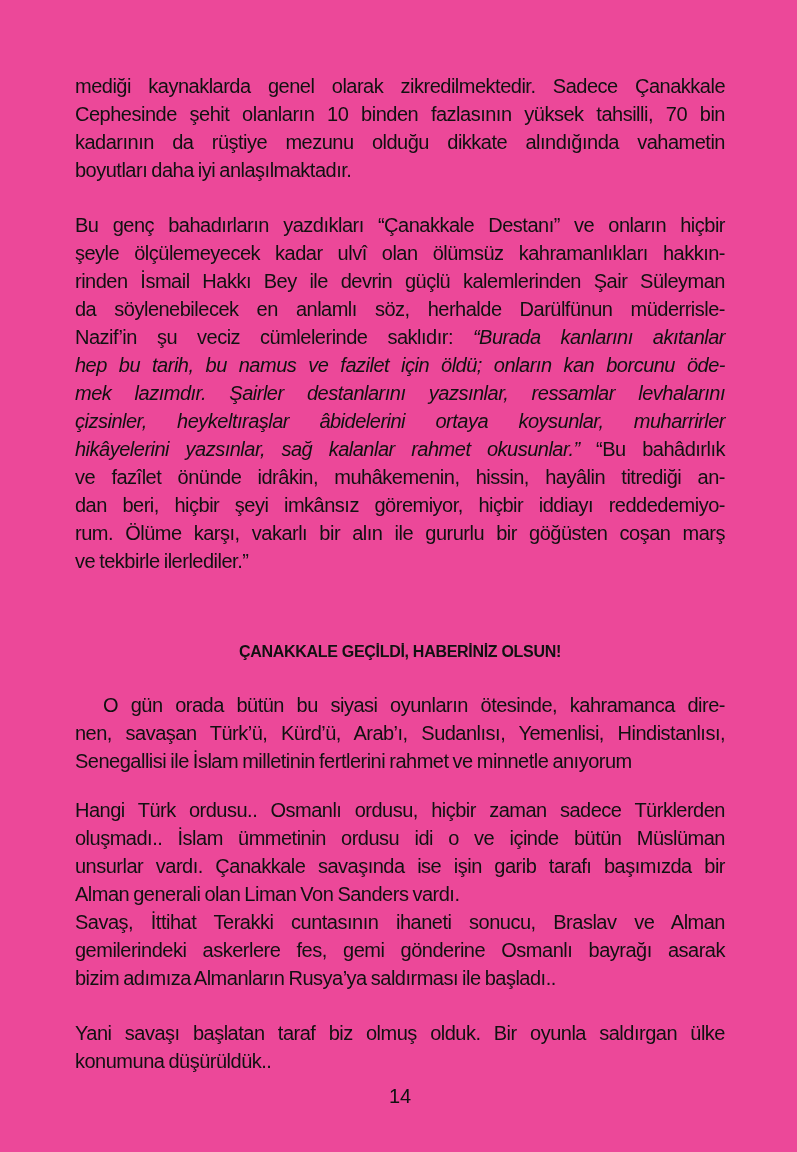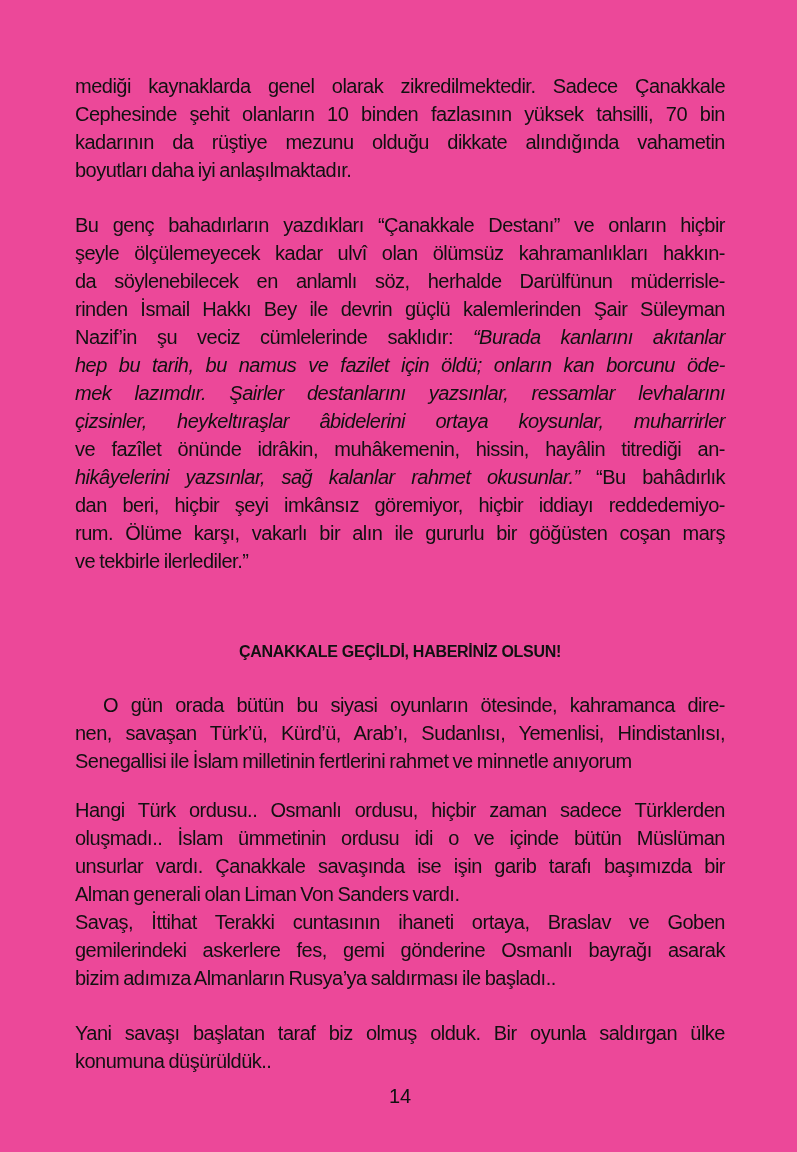--- a/index.html
+++ b/index.html
@@ -66,44 +66,44 @@
   <div class="content">
     <div class="para">
         <div class="line"><span class="seg">mediği kaynaklarda genel olarak zikredilmektedir. Sadece Çanakkale</span></div>
         <div class="line"><span class="seg">Cephesinde şehit olanların 10 binden fazlasının yüksek tahsilli, 70 bin</span></div>
         <div class="line"><span class="seg">kadarının da rüştiye mezunu olduğu dikkate alındığında vahametin</span></div>
         <div class="line nojust"><span class="seg">boyutları daha iyi anlaşılmaktadır.</span></div>
       </div>
     <div class="para mt27">
         <div class="line"><span class="seg">Bu genç bahadırların yazdıkları “Çanakkale Destanı” ve onların hiçbir</span></div>
         <div class="line"><span class="seg">şeyle ölçülemeyecek kadar ulvî olan ölümsüz kahramanlıkları hakkın-</span></div>
+        <div class="line"><span class="seg">rinden İsmail Hakkı Bey ile devrin güçlü kalemlerinden Şair Süleyman</span></div>
         <div class="line"><span class="seg">da söylenebilecek en anlamlı söz, herhalde Darülfünun müderrisle-</span></div>
-        <div class="line"><span class="seg">rinden İsmail Hakkı Bey ile devrin güçlü kalemlerinden Şair Süleyman</span></div>
         <div class="line"><span class="seg">Nazif’in şu veciz cümlelerinde saklıdır: </span><span class="seg italic-seg">“Burada kanlarını akıtanlar</span></div>
         <div class="line"><span class="seg italic-seg">hep bu tarih, bu namus ve fazilet için öldü; onların kan borcunu öde-</span></div>
         <div class="line"><span class="seg italic-seg">mek lazımdır. Şairler destanlarını yazsınlar, ressamlar levhalarını</span></div>
         <div class="line"><span class="seg italic-seg">çizsinler, heykeltıraşlar âbidelerini ortaya koysunlar, muharrirler</span></div>
+        <div class="line"><span class="seg italic-seg">hikâyelerini yazsınlar, sağ kalanlar rahmet okusunlar.” </span><span class="seg">“Bu bahâdırlık</span></div>
         <div class="line"><span class="seg">ve fazîlet önünde idrâkin, muhâkemenin, hissin, hayâlin titrediği an-</span></div>
-        <div class="line"><span class="seg italic-seg">hikâyelerini yazsınlar, sağ kalanlar rahmet okusunlar.” </span><span class="seg">“Bu bahâdırlık</span></div>
         <div class="line"><span class="seg">dan beri, hiçbir şeyi imkânsız göremiyor, hiçbir iddiayı reddedemiyo-</span></div>
         <div class="line"><span class="seg">rum. Ölüme karşı, vakarlı bir alın ile gururlu bir göğüsten coşan marş</span></div>
         <div class="line nojust"><span class="seg">ve tekbirle ilerlediler.”</span></div>
       </div>
     <h1 class="heading">ÇANAKKALE GEÇİLDİ, HABERİNİZ OLSUN!</h1>
     <div class="para mt24">
         <div class="line indent"><span class="seg">O gün orada bütün bu siyasi oyunların ötesinde, kahramanca dire-</span></div>
         <div class="line"><span class="seg">nen, savaşan Türk’ü, Kürd’ü, Arab’ı, Sudanlısı, Yemenlisi, Hindistanlısı,</span></div>
         <div class="line nojust"><span class="seg">Senegallisi ile İslam milletinin fertlerini rahmet ve minnetle anıyorum</span></div>
       </div>
     <div class="para mt21">
         <div class="line"><span class="seg">Hangi Türk ordusu.. Osmanlı ordusu, hiçbir zaman sadece Türklerden</span></div>
         <div class="line"><span class="seg">oluşmadı.. İslam ümmetinin ordusu idi o ve içinde bütün Müslüman</span></div>
         <div class="line"><span class="seg">unsurlar vardı. Çanakkale savaşında ise işin garib tarafı başımızda bir</span></div>
         <div class="line nojust"><span class="seg">Alman generali olan Liman Von Sanders vardı.</span></div>
-        <div class="line"><span class="seg">Savaş, İttihat Terakki cuntasının ihaneti ortaya, Braslav ve Goben</span></div>
+        <div class="line"><span class="seg">Savaş, İttihat Terakki cuntasının ihaneti sonucu, Braslav ve Alman</span></div>
         <div class="line"><span class="seg">gemilerindeki askerlere fes, gemi gönderine Osmanlı bayrağı asarak</span></div>
         <div class="line nojust"><span class="seg">bizim adımıza Almanların Rusya’ya saldırması ile başladı..</span></div>
       </div>
     <div class="para mt27">
         <div class="line"><span class="seg">Yani savaşı başlatan taraf biz olmuş olduk. Bir oyunla saldırgan ülke</span></div>
         <div class="line nojust"><span class="seg">konumuna düşürüldük..</span></div>
       </div>
     <div class="page-number">14</div>
   </div>
 </div>

